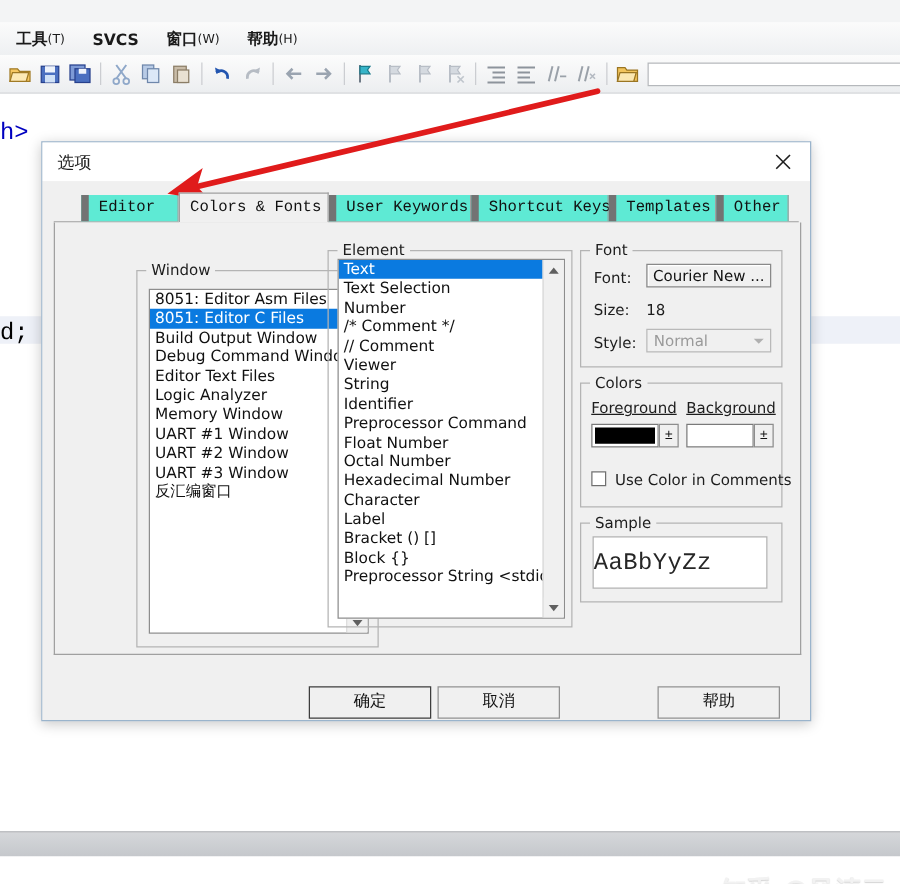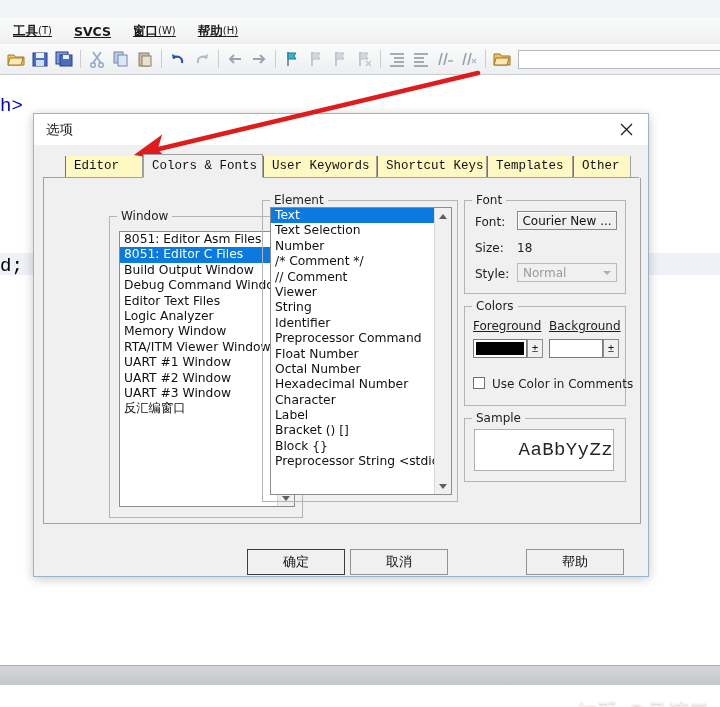--- a/index.html
+++ b/index.html
@@ -13,21 +13,21 @@
   #ide-root{position:absolute;left:0;top:0;width:720px;height:707px;background:#ffffff;}
   .menubar{
     position:absolute;left:0;top:18px;width:720px;height:26px;
     background:linear-gradient(#fbfbfb,#eef0f2);
     border-bottom:1px solid #dfe1e4;
     display:flex;align-items:center;
   }
   .menu-item{
     font-size:12.5px;color:#1a1a1a;padding:2px 9px;margin-left:4px;
     font-family:"DejaVu Sans","Liberation Sans",sans-serif;font-weight:bold;
-    white-space:nowrap;letter-spacing:0px;text-decoration:underline;
+    white-space:nowrap;letter-spacing:0px;
   }
   .menu-item .mn{font-weight:normal;font-size:10px;vertical-align:1px;}
   .topstrip{position:absolute;left:0;top:0;width:720px;height:18px;background:#f3f4f5;}
   .toolbar{
     position:absolute;left:0;top:44px;width:720px;height:30px;
     background:linear-gradient(#fcfcfc,#eceef0);
     border-bottom:1px solid #c9ccd0;
     display:flex;align-items:center;
   }
   .tb-ico{width:20px;height:20px;margin:0 2px;position:relative;flex:none;}
@@ -81,22 +81,22 @@
   .dlg-close svg{display:block;}
   .dlg-body{position:absolute;left:0;top:31px;width:614px;height:431px;background:#f0f0f0;}
 
   
   .tabstrip{position:absolute;left:9px;top:11px;width:596px;height:22px;}
   .tabline{position:absolute;left:0;top:21px;width:596px;height:1px;background:#a0a0a0;}
   .tab{
     position:absolute;top:0;height:21px;padding:0 8px;
     font-family:"Liberation Mono","DejaVu Sans Mono",monospace;
     font-size:12.5px;color:#111;line-height:21px;white-space:nowrap;
-    border-left:1px solid #737373;border-right:1px solid #a0a0a0;
-    background:#fef9c3;box-sizing:border-box;
+    border-left:6px solid #737373;border-right:1px solid #a0a0a0;
+    background:#5eead4;box-sizing:border-box;
   }
   .tab.active{
     background:#f0f0f0;border:1px solid #a0a0a0;border-bottom:1px solid #f0f0f0;
     height:24px;line-height:22px;top:-2px;z-index:3;
   }
 
   
   .panel{
     position:absolute;left:9px;top:33px;width:596px;height:345px;
     background:#f0f0f0;border:1px solid #a0a0a0;border-top:none;
@@ -167,21 +167,21 @@
     position:absolute;width:16px;height:19px;background:#f0f0f0;border:1px solid #8d8d8d;
     box-sizing:border-box;display:flex;align-items:center;justify-content:center;
     font-size:11px;color:#111;line-height:1;
   }
   .chk{
     position:absolute;width:12px;height:12px;background:#fff;border:1px solid #6f6f6f;
     box-sizing:border-box;
   }
   .samplebox{
     position:absolute;background:#ffffff;border:1px solid #b0b0b0;box-sizing:border-box;
-    display:flex;align-items:center;justify-content:flex-end;
+    display:flex;align-items:center;justify-content:flex-start;
   }
   .samplebox span{
     font-family:"Liberation Mono","DejaVu Sans Mono",monospace;
     font-size:19px;color:#262626;letter-spacing:.4px;
   }
 
   
   .dbtn{
     position:absolute;height:26px;background:#f0f0f0;border:1px solid #919191;
     box-sizing:border-box;font-size:13px;color:#111;
@@ -384,21 +384,20 @@
         <div class="legend">Window</div>
         <div class="listbox" style="left:9px;top:14px;width:174px;height:274px;">
           <div class="lb-inner">
             <div class="lb-item">8051: Editor Asm Files</div>
             <div class="lb-item sel">8051: Editor C Files</div>
             <div class="lb-item">Build Output Window</div>
             <div class="lb-item">Debug Command Window</div>
             <div class="lb-item">Editor Text Files</div>
             <div class="lb-item">Logic Analyzer</div>
             <div class="lb-item">Memory Window</div>
-            <div class="lb-item">RTA/ITM Viewer Window</div>
             <div class="lb-item">UART #1 Window</div>
             <div class="lb-item">UART #2 Window</div>
             <div class="lb-item">UART #3 Window</div>
             <div class="lb-item">反汇编窗口</div>
           </div>
           <div class="scrollbar">
             <div class="sb-btn">
                 <i class="sb-arrow up"></i>
               </div>
             <div class="sb-btn bottom">

